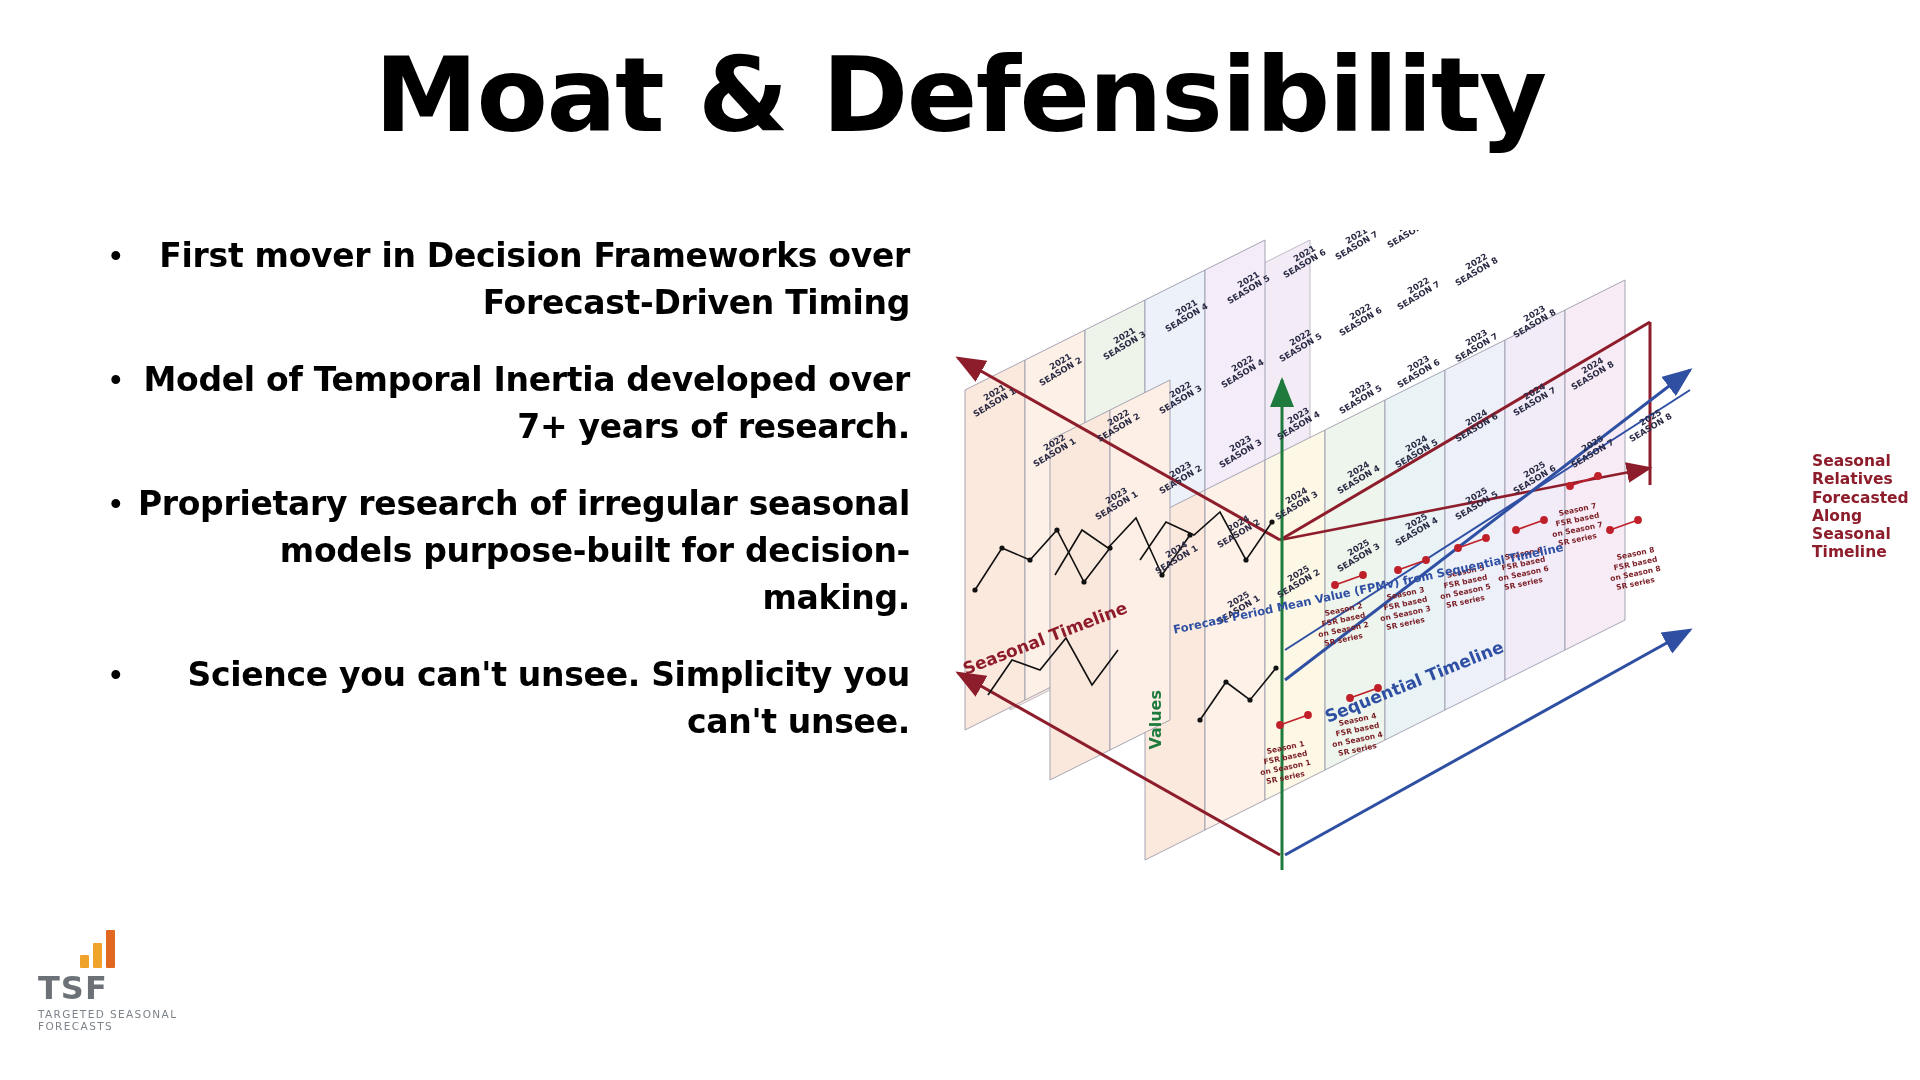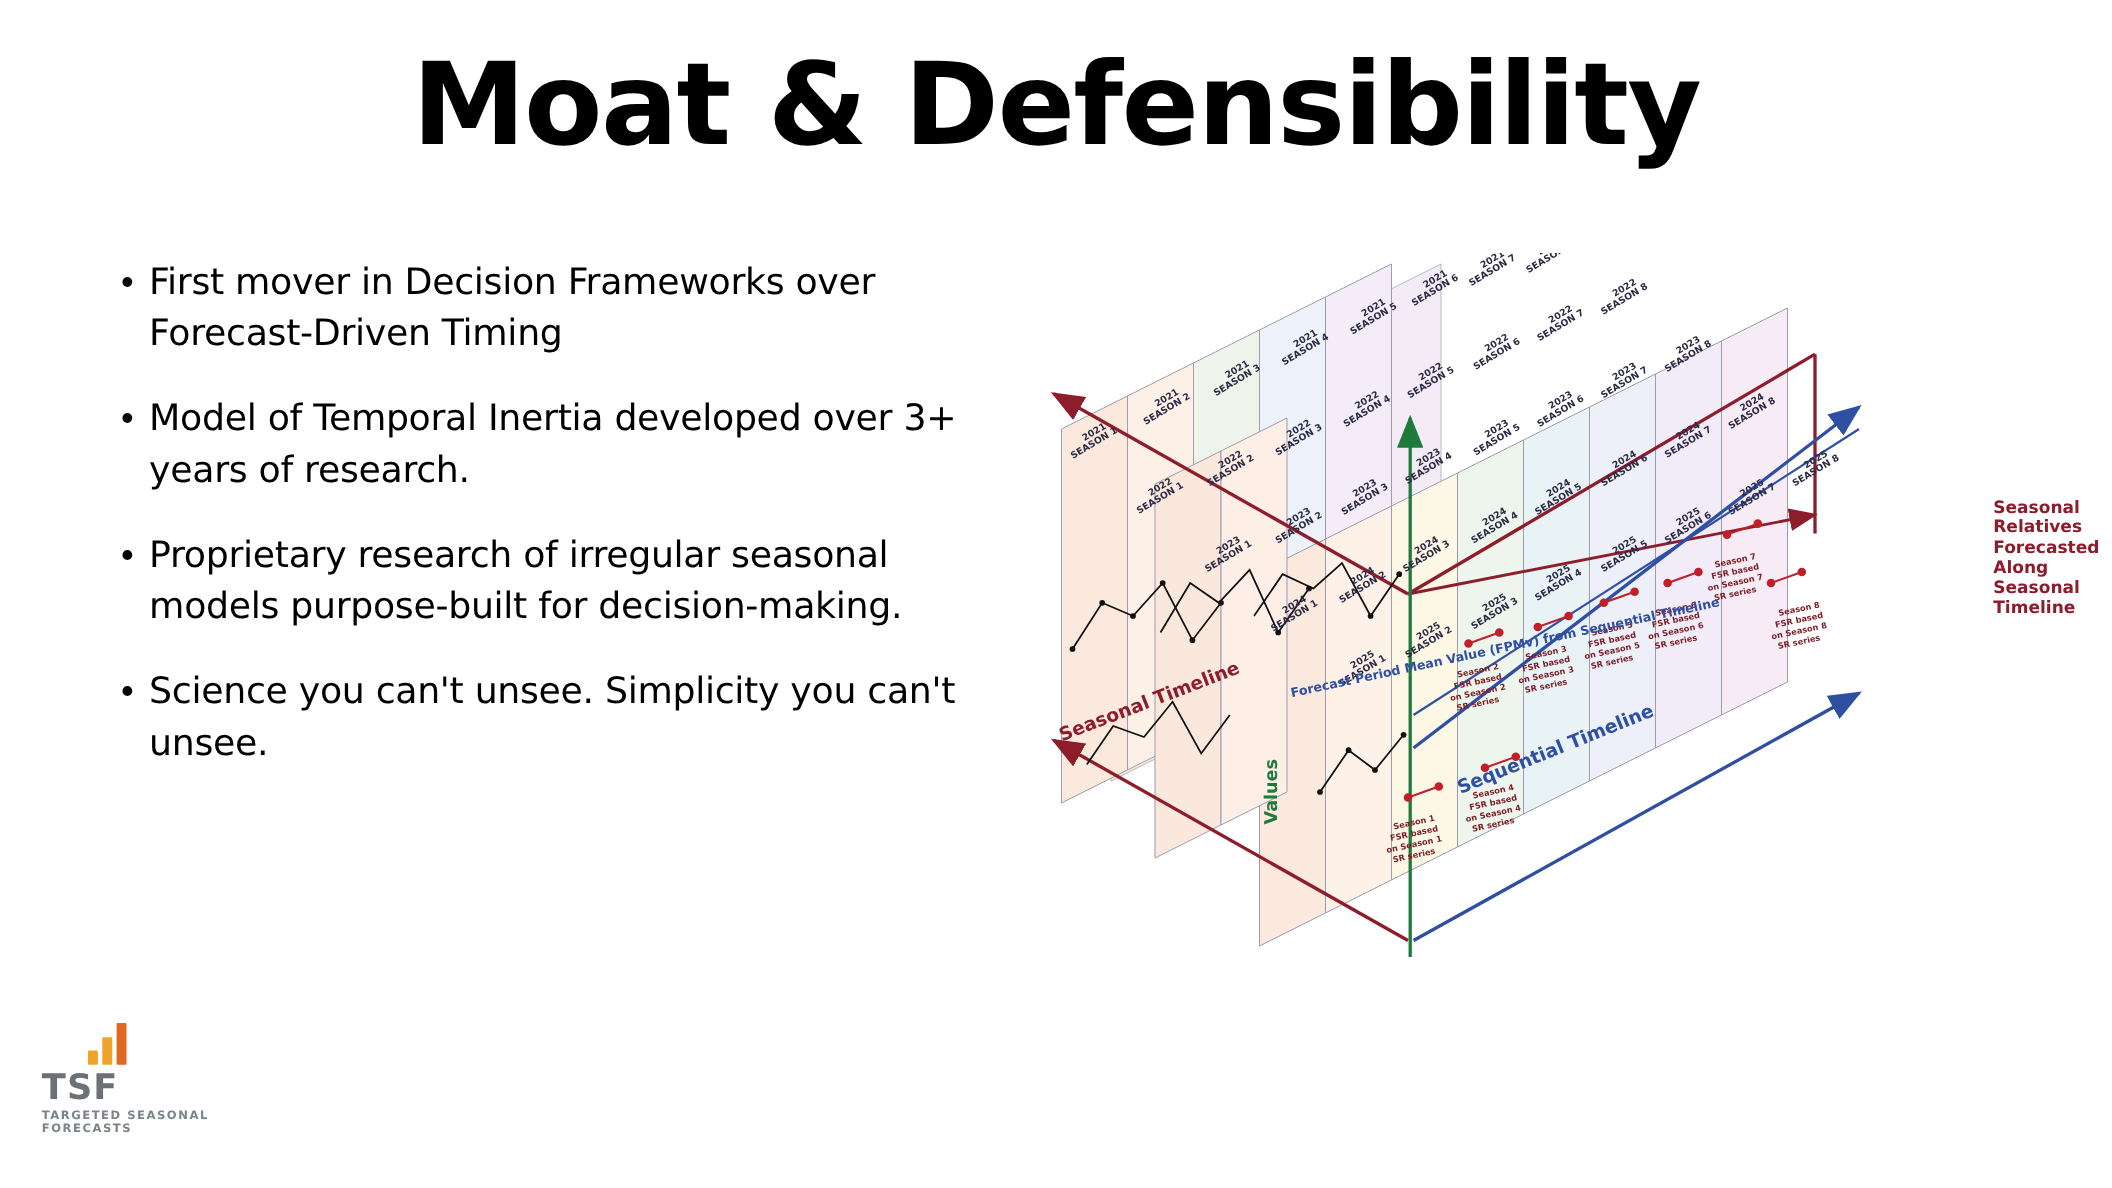--- a/index.html
+++ b/index.html
@@ -50,24 +50,25 @@
     color: #000000;
   }
   .bullet .dot {
     font-size: 33px;
     line-height: 47px;
     margin-right: 14px;
     flex: 0 0 auto;
   }
   .bullet .text {
     font-size: 33px;
-    font-weight: 400;
+    font-weight: 700;
     line-height: 47px;
     font-family: "DejaVu Sans", sans-serif;
     letter-spacing: -0.3px;
+    text-align: right;
   }
 
   
   .logo {
     position: absolute;
     left: 38px;
     bottom: 48px;
     width: 200px;
   }
   .logo-bars {
@@ -89,21 +90,21 @@
   .logo-text {
     font-size: 32px;
     font-weight: 700;
     color: #6b7177;
     letter-spacing: 1px;
     font-family: "DejaVu Sans", sans-serif;
     line-height: 1;
   }
   .logo-sub {
     font-size: 10.5px;
-    font-weight: 700;
+    font-weight: 400;
     color: #7d838a;
     letter-spacing: 1.4px;
     margin-top: 4px;
     font-family: "DejaVu Sans", sans-serif;
   }
 
   
   .diagram {
     position: absolute;
     left: 950px;
@@ -169,21 +170,21 @@
 
   <div class="title">Moat &amp; Defensibility</div>
 
   <div class="bullets">
     <div class="bullet">
       <span class="dot">•</span>
       <span class="text">First mover in Decision Frameworks over Forecast-Driven Timing</span>
     </div>
     <div class="bullet">
       <span class="dot">•</span>
-      <span class="text">Model of Temporal Inertia developed over 3+ years of research.</span>
+      <span class="text">Model of Temporal Inertia developed over 7+ years of research.</span>
     </div>
     <div class="bullet">
       <span class="dot">•</span>
       <span class="text">Proprietary research of irregular seasonal models purpose-built for decision-making.</span>
     </div>
     <div class="bullet">
       <span class="dot">•</span>
       <span class="text">Science you can't unsee. Simplicity you can't unsee.</span>
     </div>
   </div>

